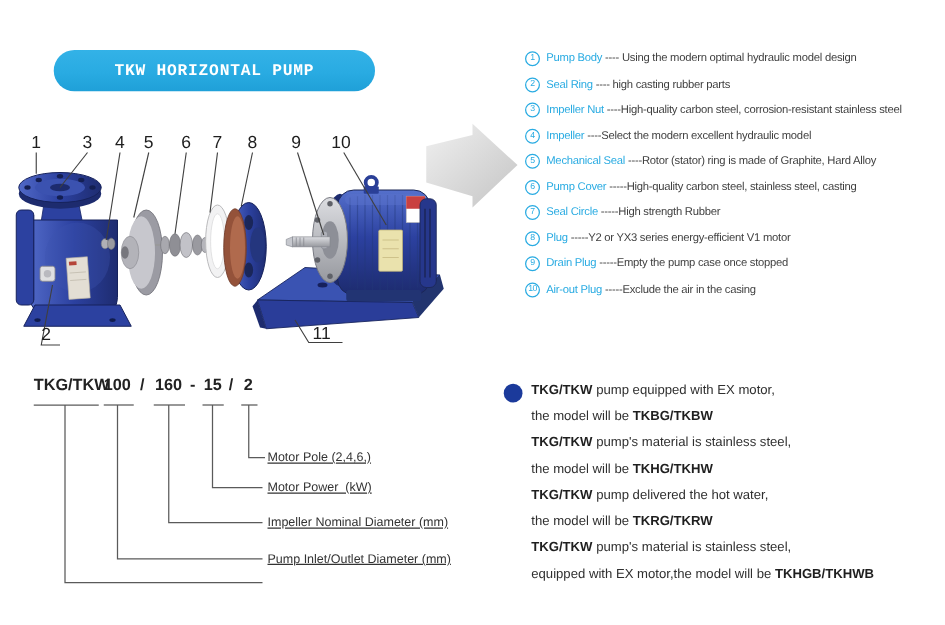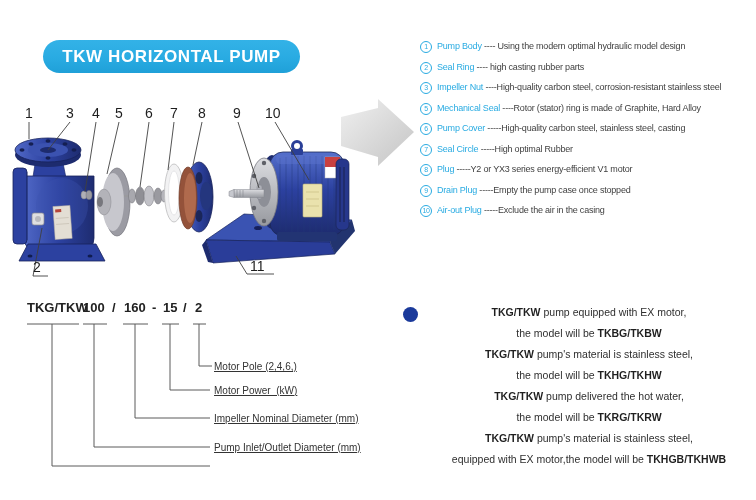--- a/index.html
+++ b/index.html
@@ -4,21 +4,21 @@
 <style>
   html,body{margin:0;padding:0;background:#fff;}
   .page{position:relative;width:756px;height:500px;background:#fff;overflow:hidden;
         font-family:"Liberation Sans","DejaVu Sans",sans-serif;}
   svg{position:absolute;left:0;top:0;}
 
   
   .banner{position:absolute;left:43px;top:40px;width:257px;height:33px;border-radius:17px;
           background:linear-gradient(180deg,#33b2e7 0%,#29abe2 55%,#1fa0d8 100%);
           display:flex;align-items:center;justify-content:center;}
-  .banner span{color:#fff;font-size:17px;font-weight:bold;letter-spacing:.6px;}
+  .banner span{color:#fff;font-size:13px;font-weight:bold;letter-spacing:.6px;font-family:Liberation Mono, monospace;}
 
   
   .pn{position:absolute;font-size:14px;color:#1e1e1e;line-height:14px;}
   .pn1{left:25px;top:106px}.pn3{left:66px;top:106px}.pn4{left:92px;top:106px}
   .pn5{left:115px;top:106px}.pn6{left:145px;top:106px}.pn7{left:170px;top:106px}
   .pn8{left:198px;top:106px}.pn9{left:233px;top:106px}.pn10{left:265px;top:106px}
   .pn2{left:33px;top:260px}.pn11{left:250px;top:259px}
 
   
   .parts-list{position:absolute;left:420px;top:40px;width:334px;display:flex;flex-direction:column;gap:7.5px;}
@@ -31,21 +31,21 @@
   
   .seg{position:absolute;top:300px;font-size:13px;font-weight:bold;color:#222;line-height:15px;}
   .seg-series{left:27px}.seg-io{left:83px}.sep1{left:112px}.seg-imp{left:124px}
   .sep2{left:152px}.seg-pw{left:163px}.sep3{left:183px}.seg-pole{left:195px}
   .mlabel{position:absolute;font-size:10px;color:#333;line-height:13px;white-space:pre;text-decoration:underline;}
   .lab-pole{left:214px;top:360px}.lab-power{left:214px;top:384px}
   .lab-imp{left:214px;top:412px}.lab-io{left:214px;top:441px}
   .lab-std{left:209px;top:459px}
 
   
-  .notes{position:absolute;left:403px;top:302px;width:350px;text-align:center;}
+  .notes{position:absolute;left:403px;top:302px;width:350px;}
   .bullet{position:absolute;left:0;top:5px;width:15px;height:15px;border-radius:50%;background:#1b3a9b;}
   .notes-text{margin-left:22px;font-size:10.5px;color:#2f2f2f;}
   .notes-text p{margin:0;line-height:21px;}
   .nb{font-weight:bold;color:#1f1f1f;}
 </style>
 </head>
 <body>
 
 <div class="page">
 
@@ -238,27 +238,30 @@
     <div class="list-item">
       <span class="cnum">1</span><span class="pname">Pump Body</span><span class="pdesc"> ---- Using the modern optimal hydraulic model design</span>
     </div>
     <div class="list-item">
       <span class="cnum">2</span><span class="pname">Seal Ring</span><span class="pdesc"> ---- high casting rubber parts</span>
     </div>
     <div class="list-item">
       <span class="cnum">3</span><span class="pname">Impeller Nut</span><span class="pdesc"> ----High-quality carbon steel, corrosion-resistant stainless steel</span>
     </div>
     <div class="list-item">
+      <span class="cnum">4</span><span class="pname">Impeller</span><span class="pdesc"> ----Select the modern excellent hydraulic model</span>
+    </div>
+    <div class="list-item">
       <span class="cnum">5</span><span class="pname">Mechanical Seal</span><span class="pdesc"> ----Rotor (stator) ring is made of Graphite, Hard Alloy</span>
     </div>
     <div class="list-item">
       <span class="cnum">6</span><span class="pname">Pump Cover</span><span class="pdesc"> -----High-quality carbon steel, stainless steel, casting</span>
     </div>
     <div class="list-item">
-      <span class="cnum">7</span><span class="pname">Seal Circle</span><span class="pdesc"> -----High optimal Rubber</span>
+      <span class="cnum">7</span><span class="pname">Seal Circle</span><span class="pdesc"> -----High strength Rubber</span>
     </div>
     <div class="list-item">
       <span class="cnum">8</span><span class="pname">Plug</span><span class="pdesc"> -----Y2 or YX3 series energy-efficient V1 motor</span>
     </div>
     <div class="list-item">
       <span class="cnum">9</span><span class="pname">Drain Plug</span><span class="pdesc"> -----Empty the pump case once stopped</span>
     </div>
     <div class="list-item">
       <span class="cnum">10</span><span class="pname">Air-out Plug</span><span class="pdesc"> -----Exclude the air in the casing</span>
     </div>

